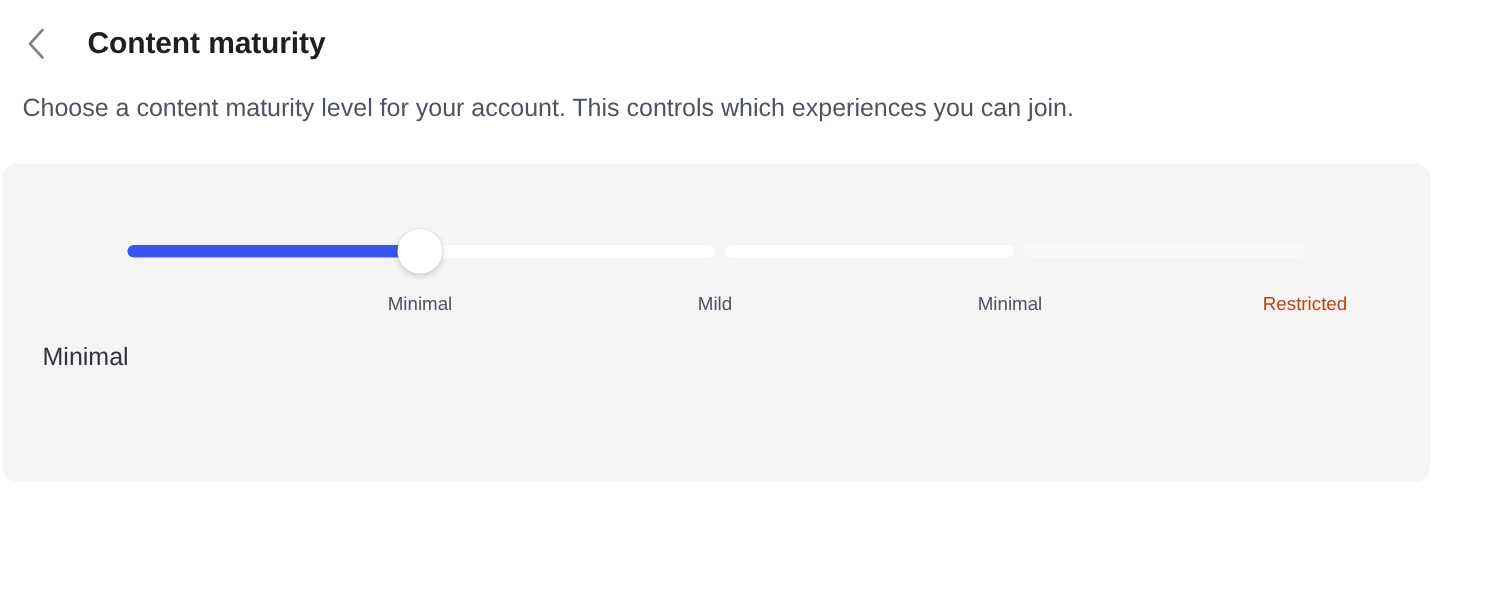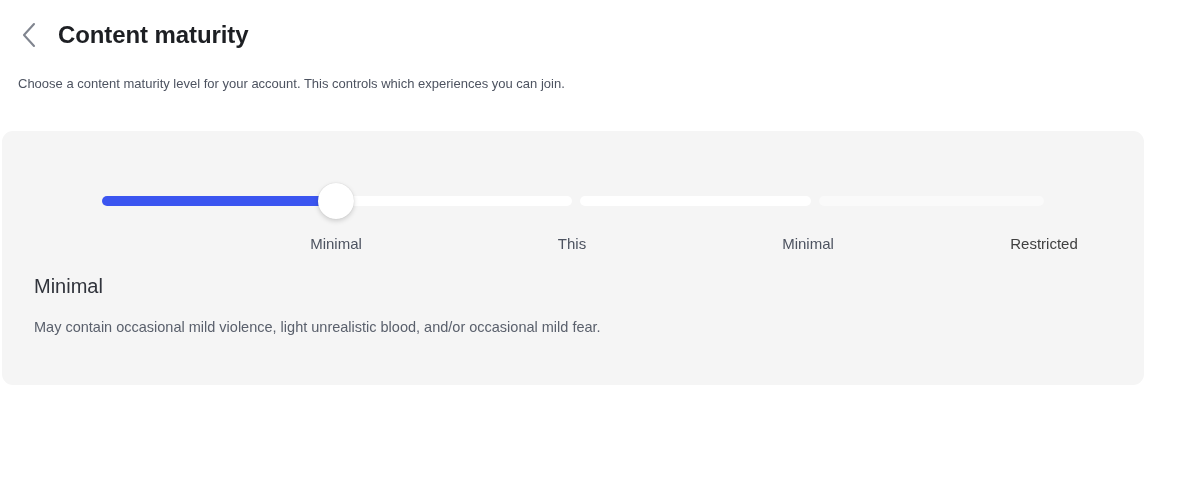--- a/index.html
+++ b/index.html
@@ -35,33 +35,33 @@
     width: 26px;
     height: 28px;
     display: flex;
     align-items: center;
     justify-content: center;
     cursor: pointer;
   }
   .back-chevron svg { display: block; }
 
   .page-title {
-    margin-left: 16px;
+    margin-left: 28px;
     font-size: 24px;
     font-weight: bold;
     color: #1d1f23;
     letter-spacing: -0.1px;
     white-space: nowrap;
   }
 
   .page-subtitle {
     position: absolute;
     left: 18px;
     top: 76px;
-    font-size: 13px;
+    font-size: 20px;
     color: #4d5360;
     white-space: nowrap;
   }
 
   
   .card {
     position: absolute;
     left: 2px;
     top: 131px;
     width: 1142px;
@@ -130,21 +130,21 @@
   .tick-label {
     position: absolute;
     top: 0;
     transform: translateX(-50%);
     font-size: 15px;
     color: #4d5360;
     white-space: nowrap;
     cursor: pointer;
   }
   .tick-label.disabled {
-    color: #404040;
+    color: #c2410c;
     cursor: default;
     text-align: right;
   }
 
   
   .level-name {
     position: absolute;
     left: 32px;
     top: 144px;
     font-size: 20px;
@@ -183,22 +183,21 @@
         <div class="seg" style="left:239px;  width:231px;"></div>
         <div class="seg" style="left:478px;  width:231px;"></div>
         <div class="seg dim" style="left:717px; width:225px;"></div>
       </div>
       <div class="fill" style="width:234px;"></div>
       <div class="thumb" style="left:234px;"></div>
     </div>
 
     <div class="ticks">
       <div class="tick-label" style="left:234px;">Minimal</div>
-      <div class="tick-label" style="left:470px;">This</div>
+      <div class="tick-label" style="left:470px;">Mild</div>
       <div class="tick-label" style="left:706px;">Minimal</div>
       <div class="tick-label disabled" style="left:942px;">Restricted</div>
     </div>
 
     <div class="level-name">Minimal</div>
-    <div class="level-desc">May contain occasional mild violence, light unrealistic blood, and/or occasional mild fear.</div>
 
   </div>
 </div>
 
 </body></html>

